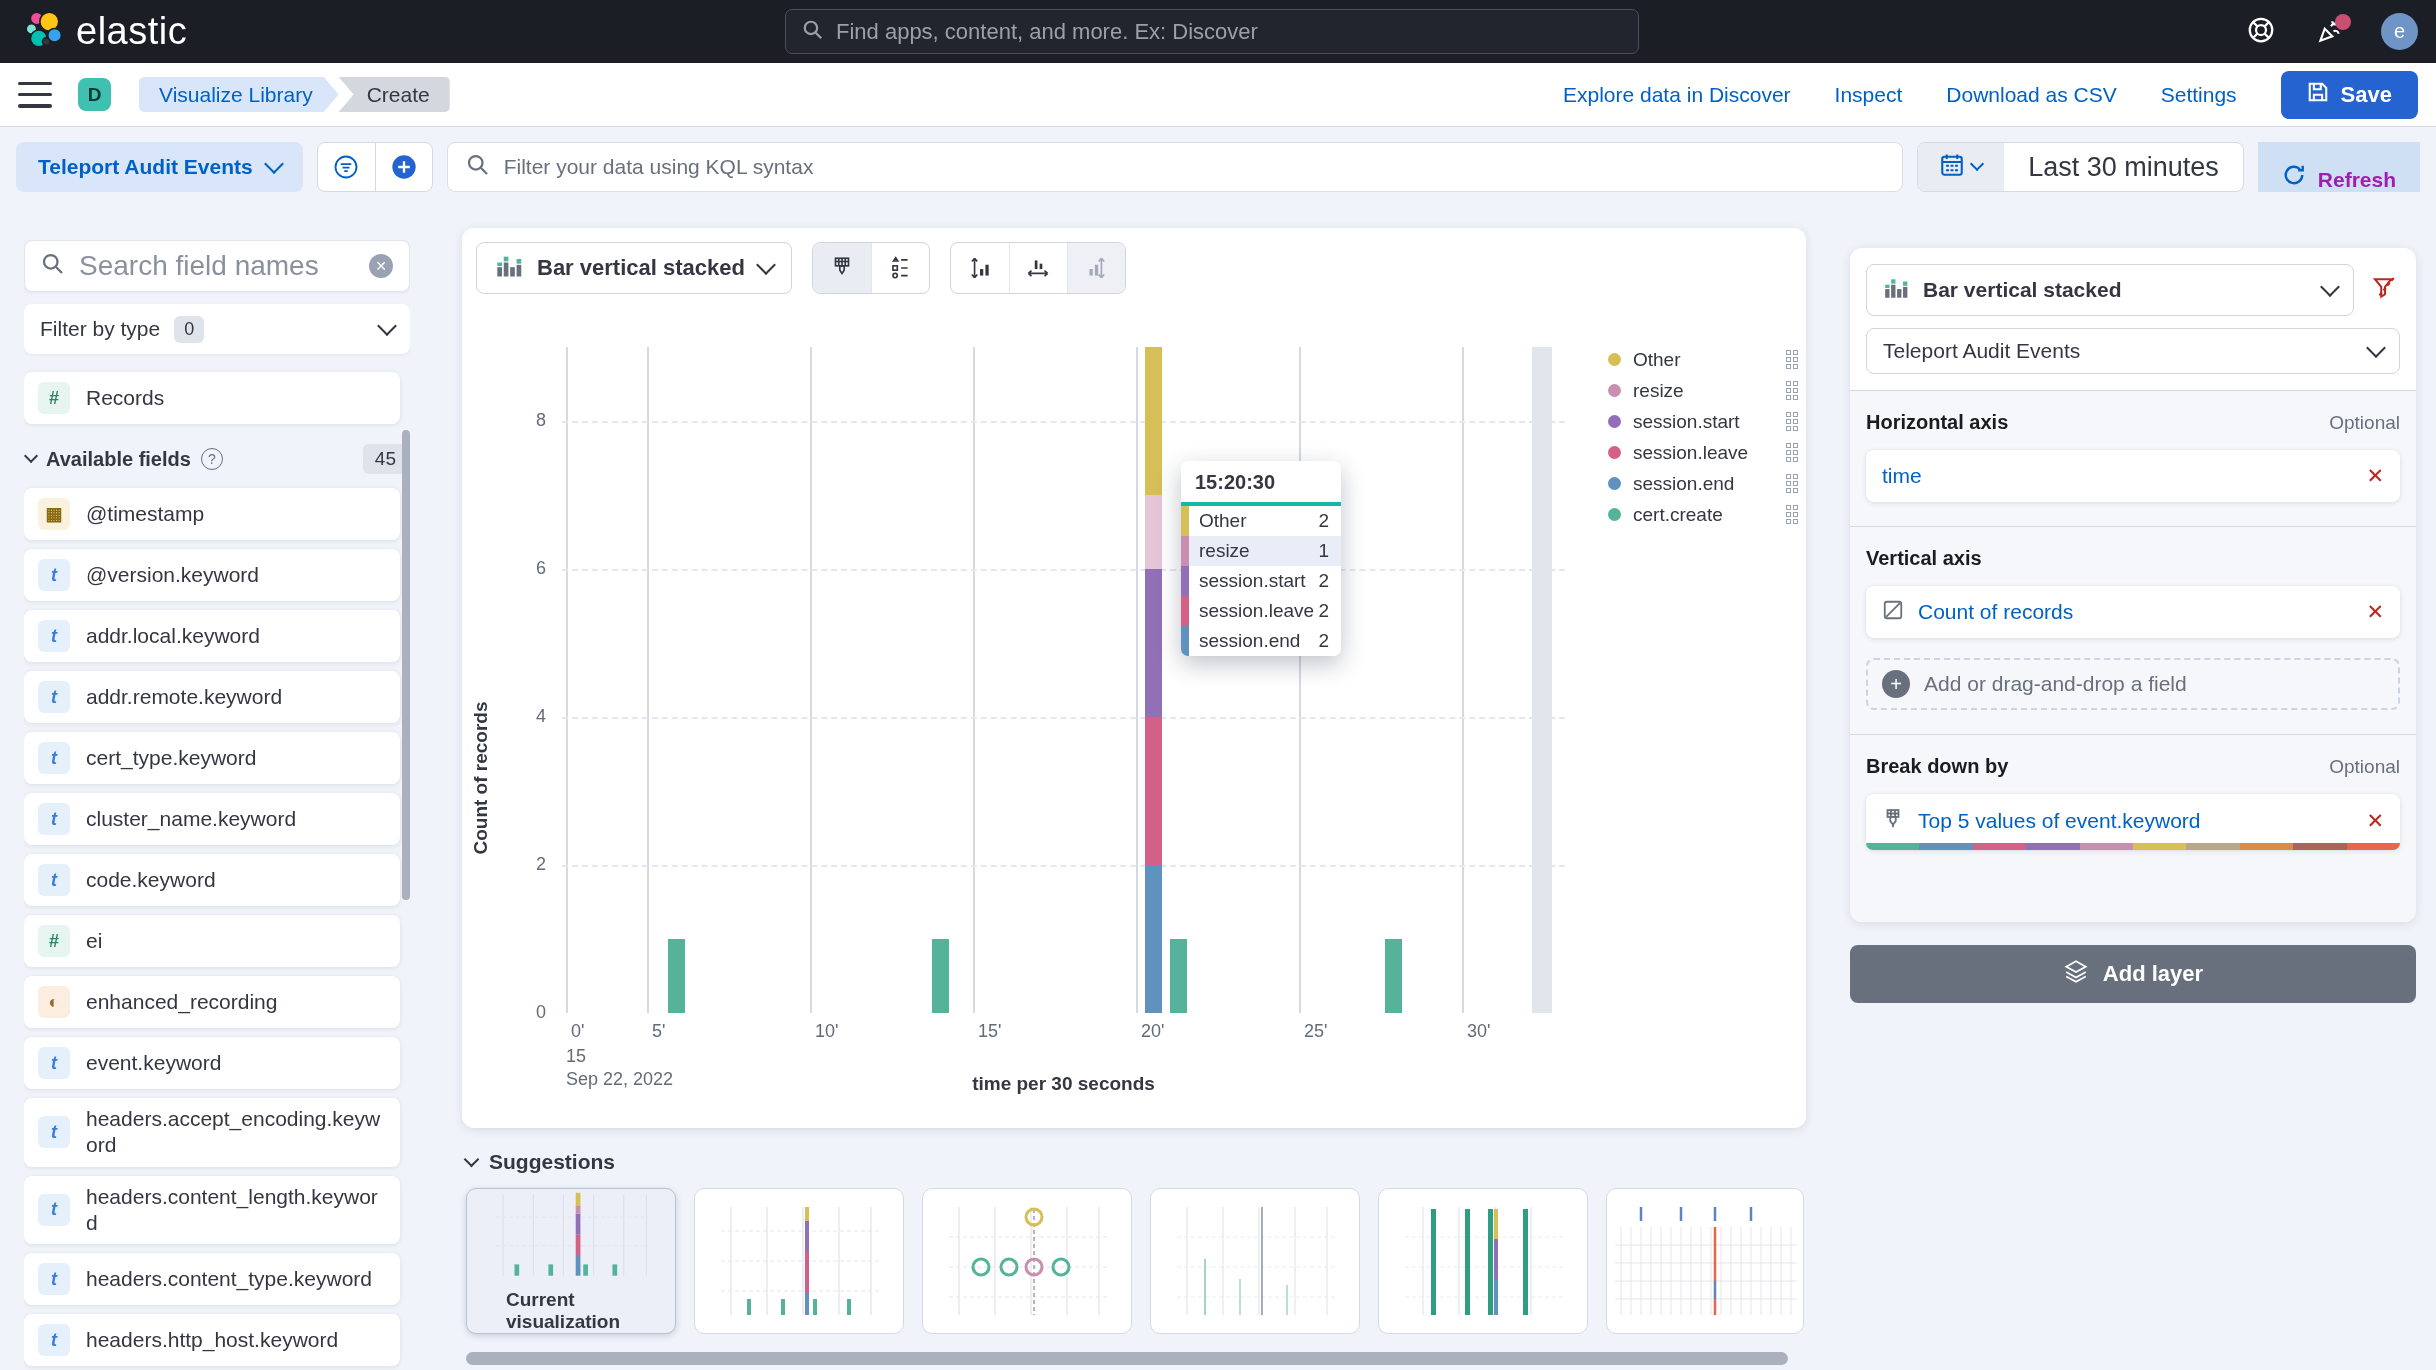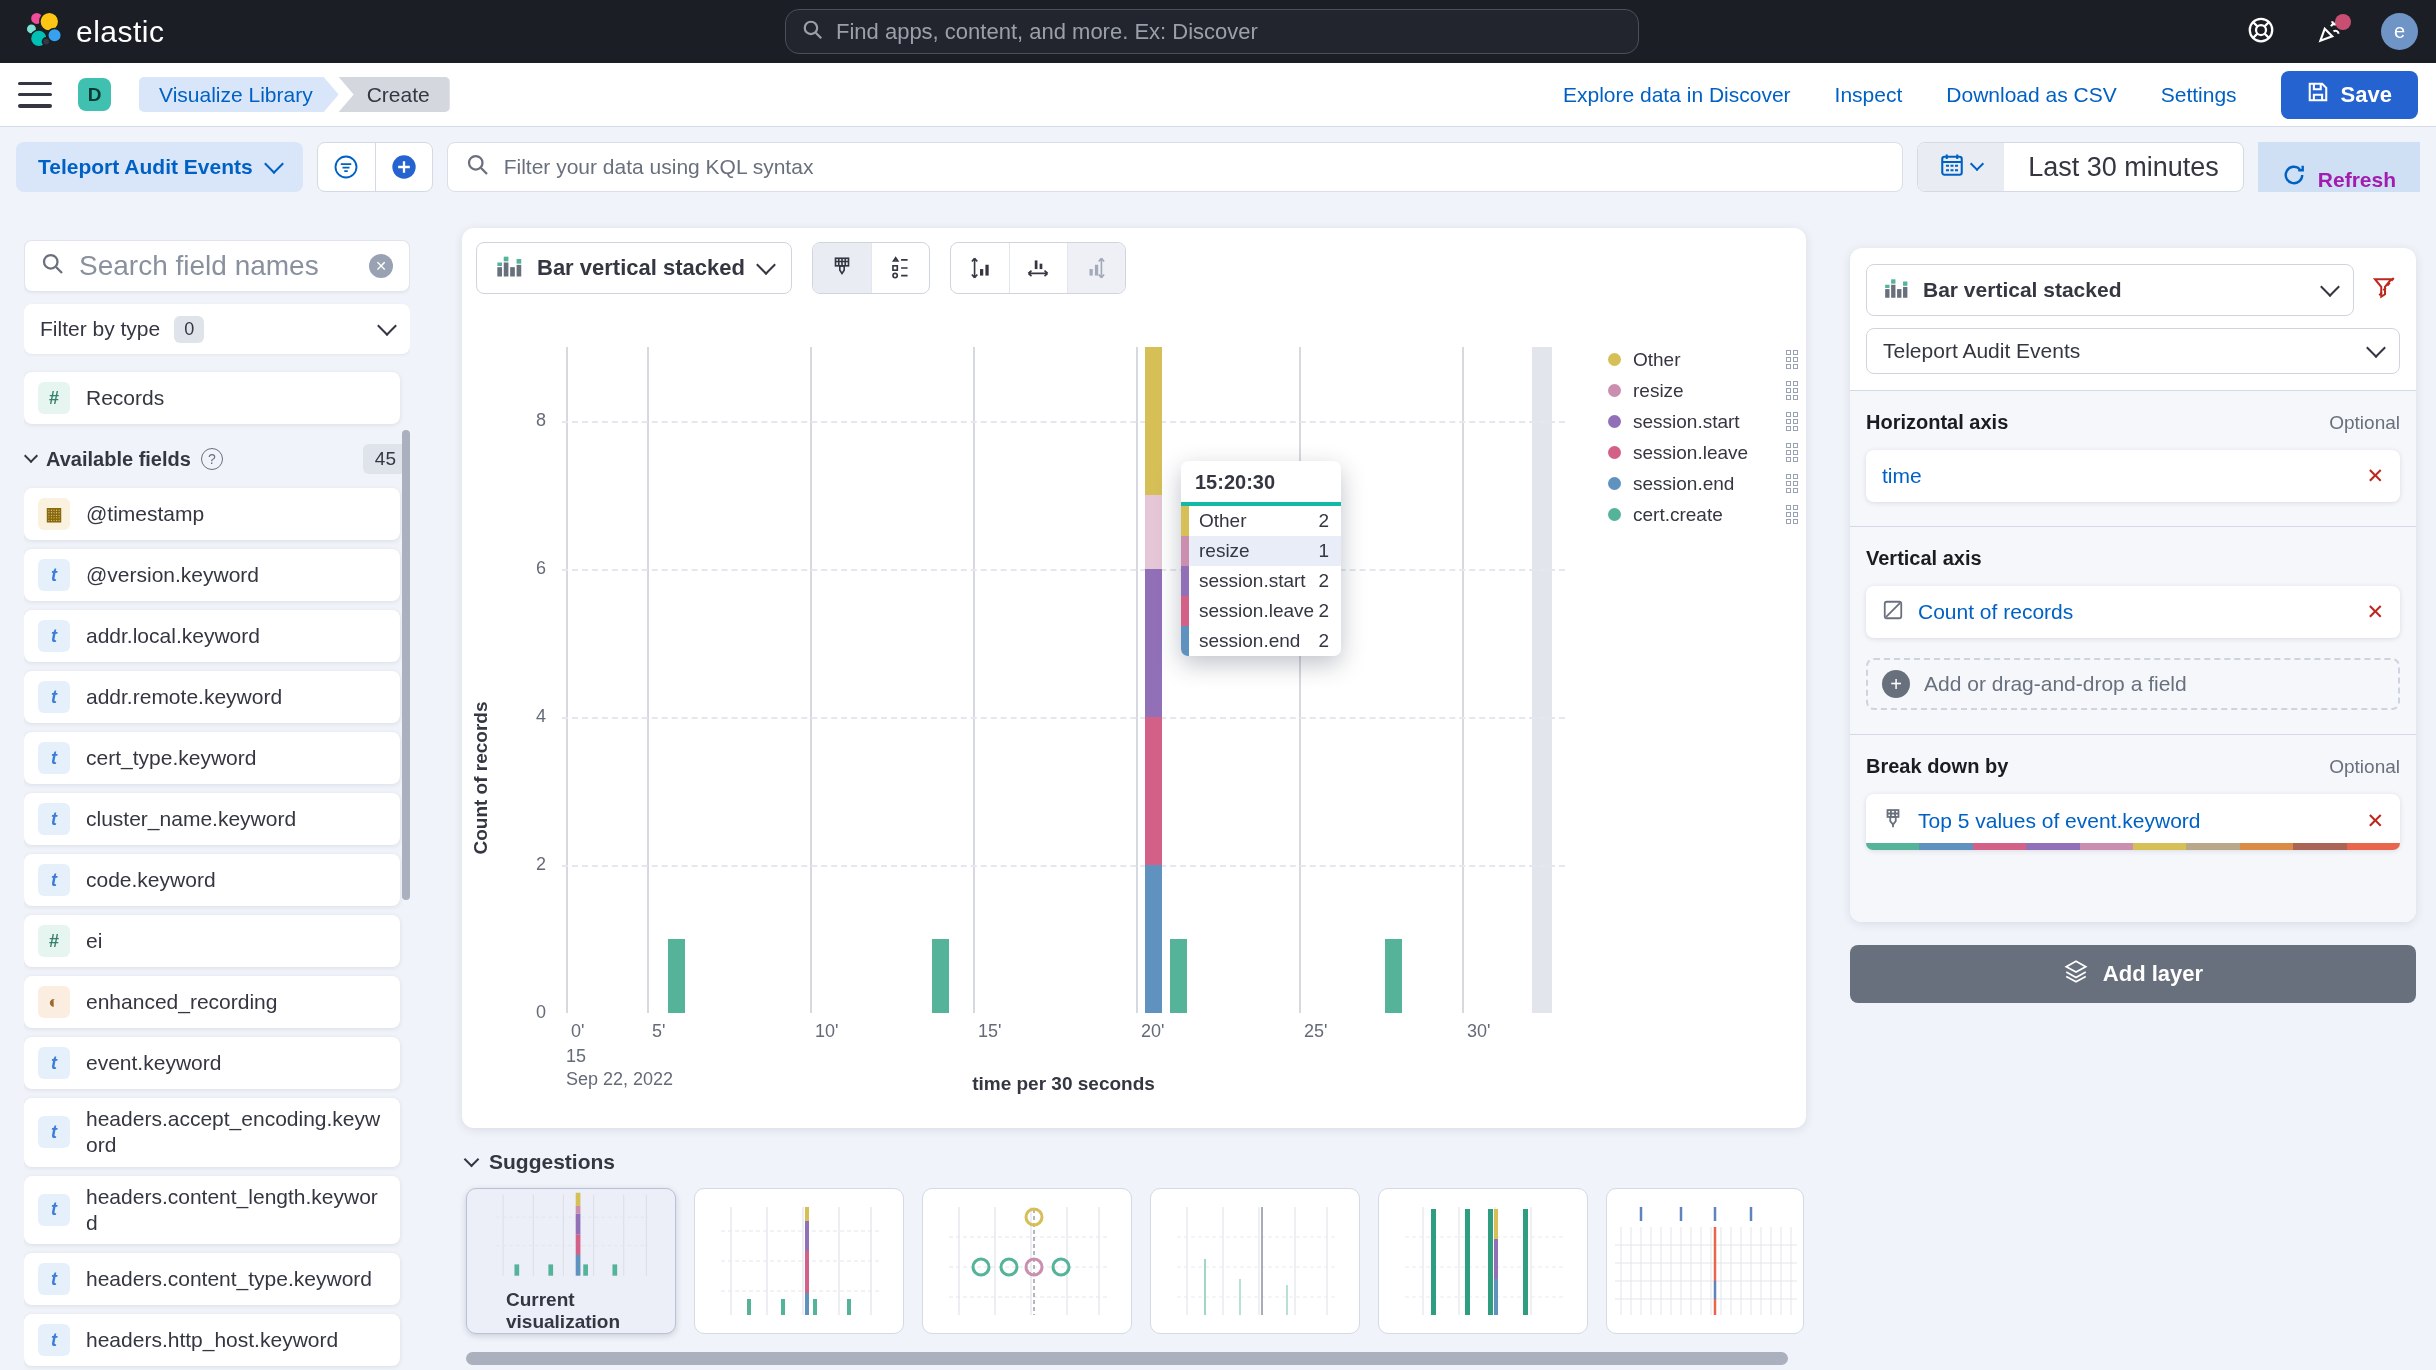--- a/index.html
+++ b/index.html
@@ -2,22 +2,22 @@
 <html><head>
 <meta charset="utf-8">
 <style>
   * { margin:0; padding:0; box-sizing:border-box; }
   html,body { width:2436px; height:1370px; overflow:hidden; }
   body { font-family:"Liberation Sans", sans-serif; background:#f0f3f9; color:#343741; position:relative; }
 
   
   .g-header { position:absolute; left:0; top:0; width:2436px; height:63px; background:#1c1e26; display:flex; align-items:center; }
   .logo-wrap { display:flex; align-items:center; gap:12px; padding-left:22px; width:300px; }
-  .logo-text { color:#fff; font-size:30px; letter-spacing:.5px;text-align:right; }
-  .g-search { position:absolute; left:785px; top:9px; width:854px; height:45px; background:#23252e; border:1px solid #4c4e58; border-radius:14px; display:flex; align-items:center; gap:12px; padding:0 16px; }
+  .logo-text { color:#fff; font-size:38px; letter-spacing:.5px;text-align:right; }
+  .g-search { position:absolute; left:785px; top:9px; width:854px; height:45px; background:#23252e; border:1px solid #4c4e58; border-radius:7px; display:flex; align-items:center; gap:12px; padding:0 16px; }
   .g-search input { background:transparent; border:none; outline:none; color:#9aa0aa; font-size:22px; width:100%; font-family:inherit; }
   .g-search input::placeholder { color:#9aa0aa; }
   .hdr-right { position:absolute; right:18px; top:0; height:63px; display:flex; align-items:center; gap:30px; }
   .hdr-icon-btn { width:40px; height:40px; display:flex; align-items:center; justify-content:center; position:relative; cursor:pointer; }
   .badge-dot { position:absolute; top:2px; right:0; width:16px; height:16px; border-radius:50%; background:#c94f72; }
   .avatar { width:37px; height:37px; border-radius:50%; background:#6f94c6; color:#fff; font-size:20px; display:flex; align-items:center; justify-content:center; }
 
   
   .nav-bar { position:absolute; left:0; top:63px; width:2436px; height:64px; background:#fff; border-bottom:1px solid #d3dae6; display:flex; align-items:center; padding:0 18px; }
   .hamburger { width:34px; height:26px; display:flex; flex-direction:column; justify-content:space-between; cursor:pointer; margin-right:26px; }

